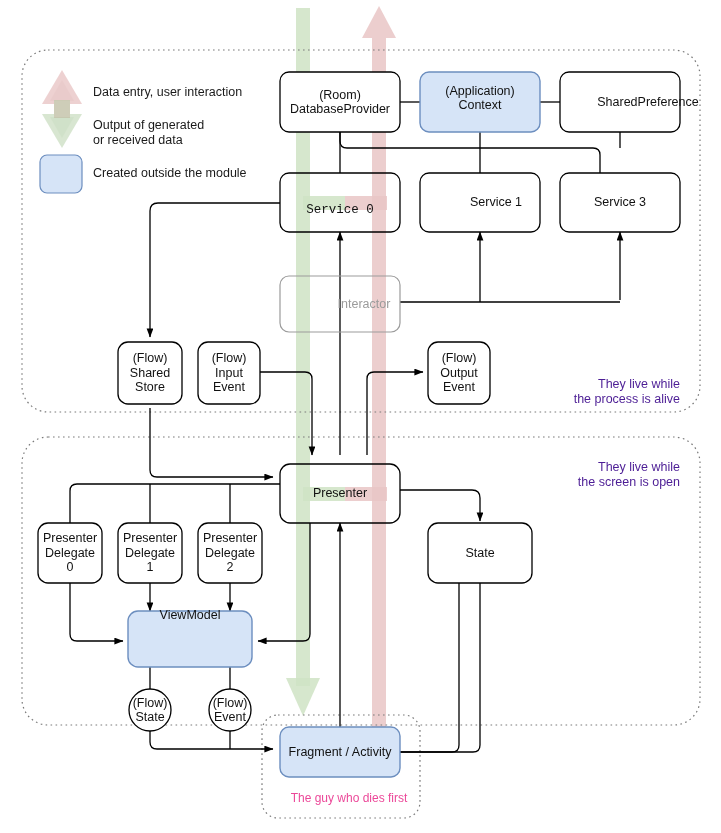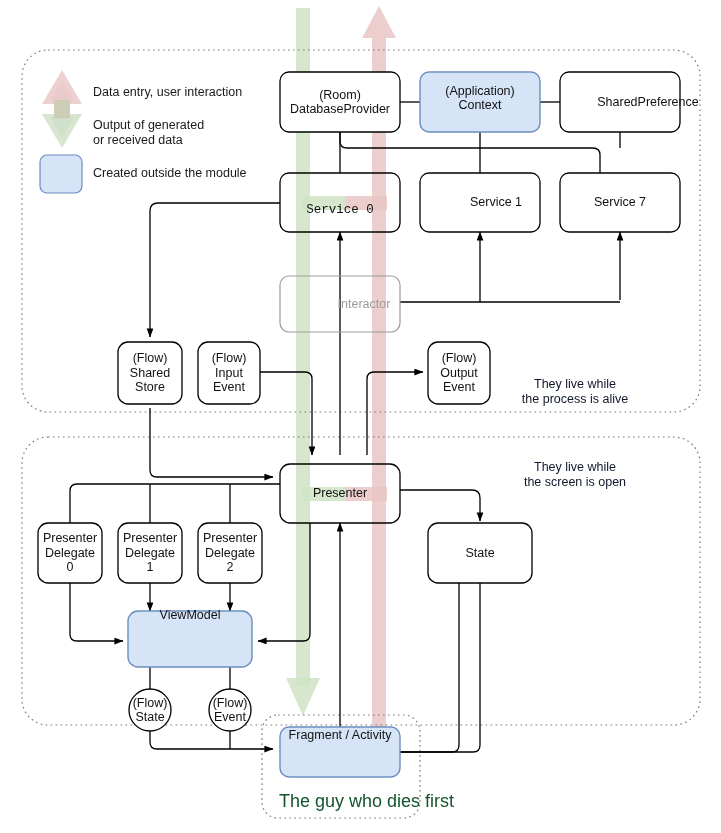--- a/index.html
+++ b/index.html
@@ -1,21 +1,21 @@
 <!DOCTYPE html>
 <html><head>
 <meta charset="utf-8">
 <style>
   html,body{margin:0;padding:0;background:#ffffff;}
   body{font-family:"Liberation Sans",sans-serif;}
   #canvas{position:relative;width:721px;height:833px;overflow:hidden;background:#fff;}
   #svg{position:absolute;left:0;top:0;width:721px;height:833px;}
   .legend-text{position:absolute;font-size:12.5px;color:#1a1a1a;line-height:15px;white-space:pre;}
-  .region-text{position:absolute;font-size:12.5px;color:#0f172a;line-height:15px;text-align:center;white-space:pre;}
-  .caption-text{position:absolute;font-size:18px;color:#14532d;white-space:pre;}
+  .region-text{position:absolute;font-size:12.5px;color:#4c1d95;line-height:15px;text-align:right;white-space:pre;}
+  .caption-text{position:absolute;font-size:12px;color:#ec4899;white-space:pre;}
   .nodelabel{position:absolute;display:flex;align-items:center;justify-content:center;
              text-align:center;font-size:12.5px;color:#111;line-height:14.5px;
              pointer-events:none;white-space:pre;}
   .faded{color:#9b9b9b;}
 </style>
 </head>
 <body>
 
 <div id="canvas">
 
@@ -155,21 +155,21 @@
   <div class="caption-text" style="left:279px;top:791px;width:140px;text-align:center;">The guy who dies first</div>
 
   <div class="nodelabel" style="left:280px;top:72px;width:120px;height:60px;">(Room)
 DatabaseProvider</div>
   <div class="nodelabel" style="left:420px;top:68px;width:120px;height:60px;">(Application)
 Context</div>
   <div class="nodelabel" style="left:560px;top:72px;width:120px;height:60px;margin-left:28px;">SharedPreference</div>
 
   <div class="nodelabel" style="left:280px;top:173px;width:120px;height:74px;font-family:Liberation Mono, monospace;">Service 0</div>
   <div class="nodelabel" style="left:436px;top:173px;width:120px;height:59px;">Service 1</div>
-  <div class="nodelabel" style="left:560px;top:173px;width:120px;height:59px;">Service 7</div>
+  <div class="nodelabel" style="left:560px;top:173px;width:120px;height:59px;">Service 3</div>
 
   <div class="nodelabel faded" style="left:280px;top:276px;width:120px;height:56px;padding-left:24px;">Interactor</div>
 
   <div class="nodelabel" style="left:118px;top:342px;width:64px;height:62px;">(Flow)
 Shared
 Store</div>
   <div class="nodelabel" style="left:198px;top:342px;width:62px;height:62px;">(Flow)
 Input
 Event</div>
   <div class="nodelabel" style="left:428px;top:342px;width:62px;height:62px;">(Flow)
@@ -190,15 +190,15 @@
 
   <div class="nodelabel" style="left:428px;top:523px;width:104px;height:60px;">State</div>
 
   <div class="nodelabel" style="left:128px;top:583px;width:124px;height:64px;">ViewModel</div>
 
   <div class="nodelabel" style="left:129px;top:689px;width:42px;height:42px;">(Flow)
 State</div>
   <div class="nodelabel" style="left:209px;top:689px;width:42px;height:42px;">(Flow)
 Event</div>
 
-  <div class="nodelabel" style="left:280px;top:710px;width:120px;height:50px;">Fragment / Activity</div>
+  <div class="nodelabel" style="left:280px;top:727px;width:120px;height:50px;">Fragment / Activity</div>
 
 </div>
 
 </body></html>

